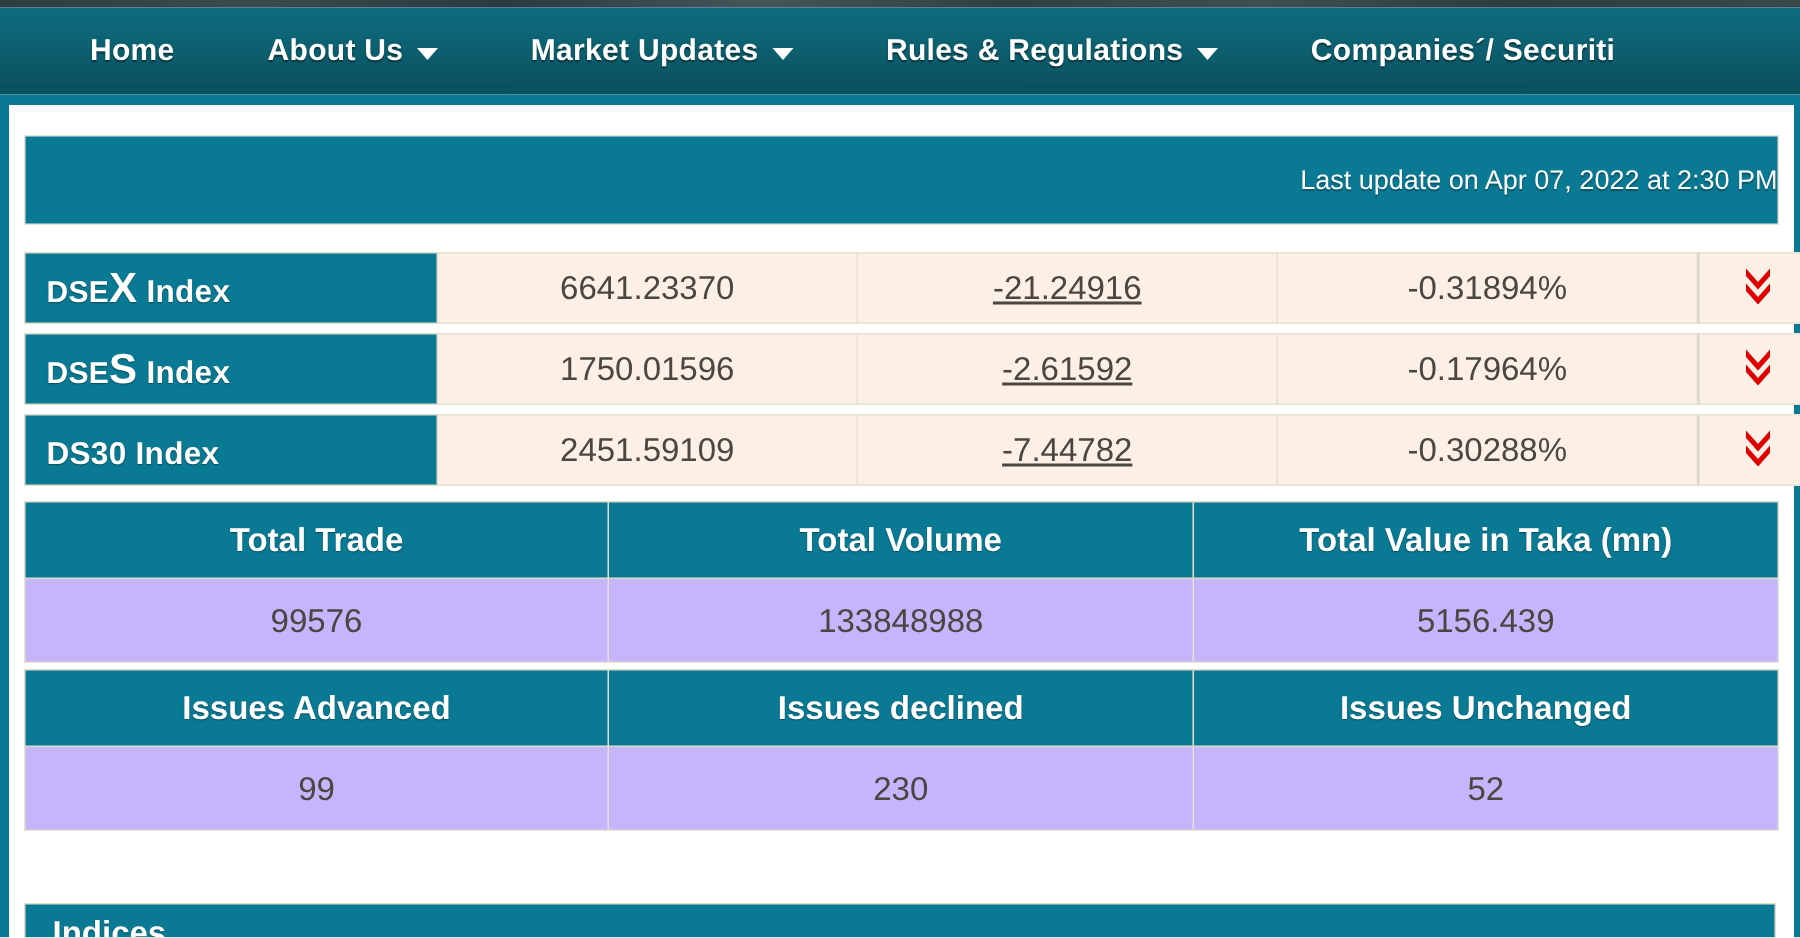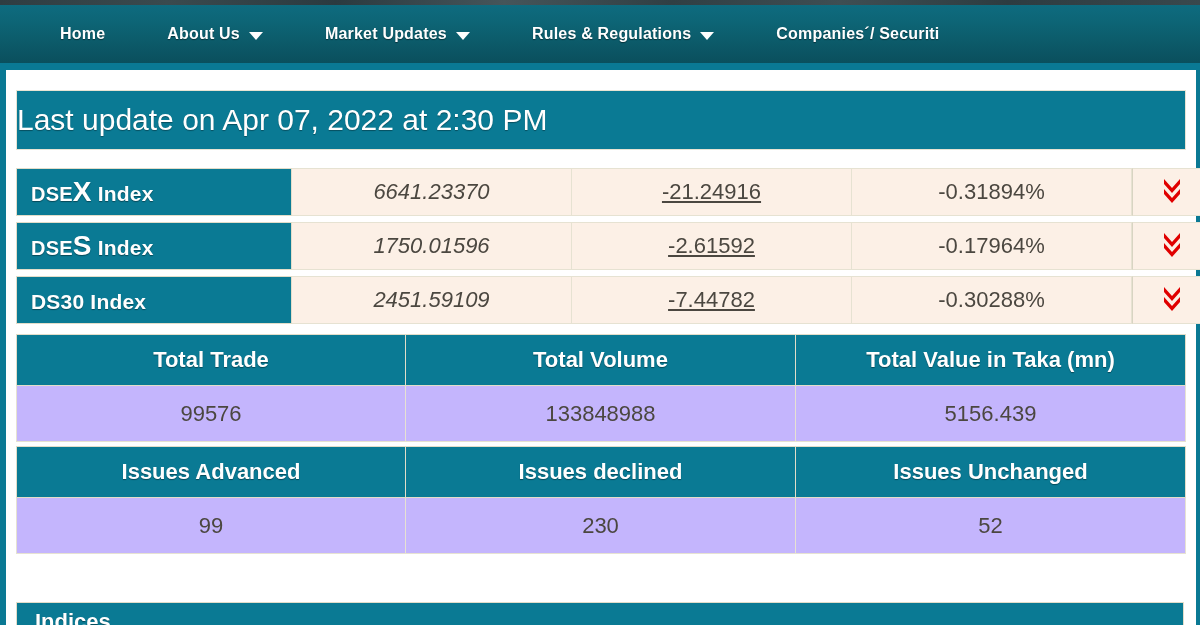--- a/index.html
+++ b/index.html
@@ -40,21 +40,21 @@
     height: 58px;
     background: linear-gradient(to bottom, #0e6b7f 0%, #0d6576 28%, #0c5b6a 62%, #0a4f5d 100%);
     display: flex;
     align-items: center;
     white-space: nowrap;
     overflow: hidden;
   }
 
   .nav-item {
     color: #ffffff;
-    font-size: 16px;
+    font-size: 20px;
     font-weight: bold;
     letter-spacing: 0.2px;
     text-shadow: 0 1px 1px rgba(0,0,0,0.45);
     padding: 0 0;
     display: inline-flex;
     align-items: center;
     gap: 9px;
     cursor: pointer;
     flex: 0 0 auto;
   }
@@ -100,25 +100,25 @@
     background: #ffffff;
     padding: 20px 10px 0 10px;
   }
 
   
   .update-banner {
     height: 60px;
     background: #0a7a94;
     border: 1px solid #e7e4d4;
     color: #ffffff;
-    font-size: 30px;
+    font-size: 18px;
     font-weight: normal;
     display: flex;
     align-items: center;
-    justify-content: flex-start;
+    justify-content: flex-end;
     text-shadow: 0 1px 1px rgba(0,0,0,0.35);
     margin-bottom: 12px;
   }
 
   
   .index-table {
     width: 100%;
     border-collapse: separate;
     border-spacing: 0 6px;
     table-layout: fixed;
@@ -144,21 +144,21 @@
   .idx-name .reg { font-size: 21px; font-weight: bold; }
 
   .idx-val, .idx-chg, .idx-pct {
     background: #fcf0e6;
     color: #4b4740;
     font-size: 22px;
     text-align: center;
     border: 1px solid #e6e2d2;
     border-left: none;
   }
-  .idx-val { width: 280px; font-style: italic; }
+  .idx-val { width: 280px; }
   .idx-chg { width: 280px; text-decoration: underline; }
   .idx-pct { width: 280px; text-align: center; }
 
   .idx-arrow {
     background: #fcf0e6;
     border: 1px solid #e6e2d2;
     border-left: 1px solid #d8d4c2;
     text-align: center;
     width: 80px;
   }

